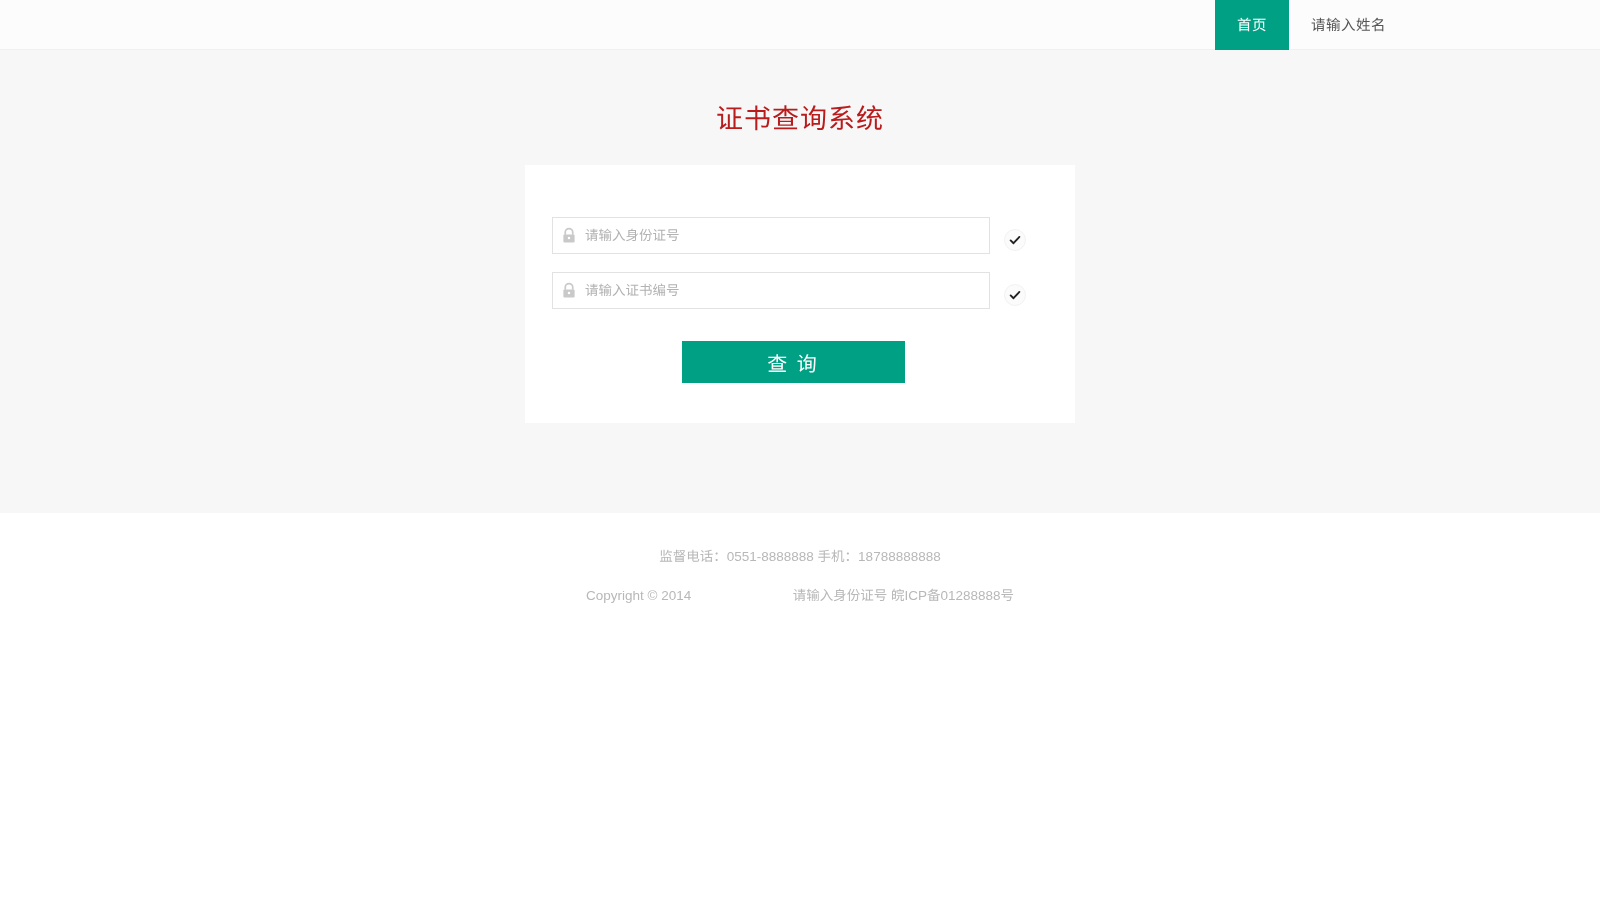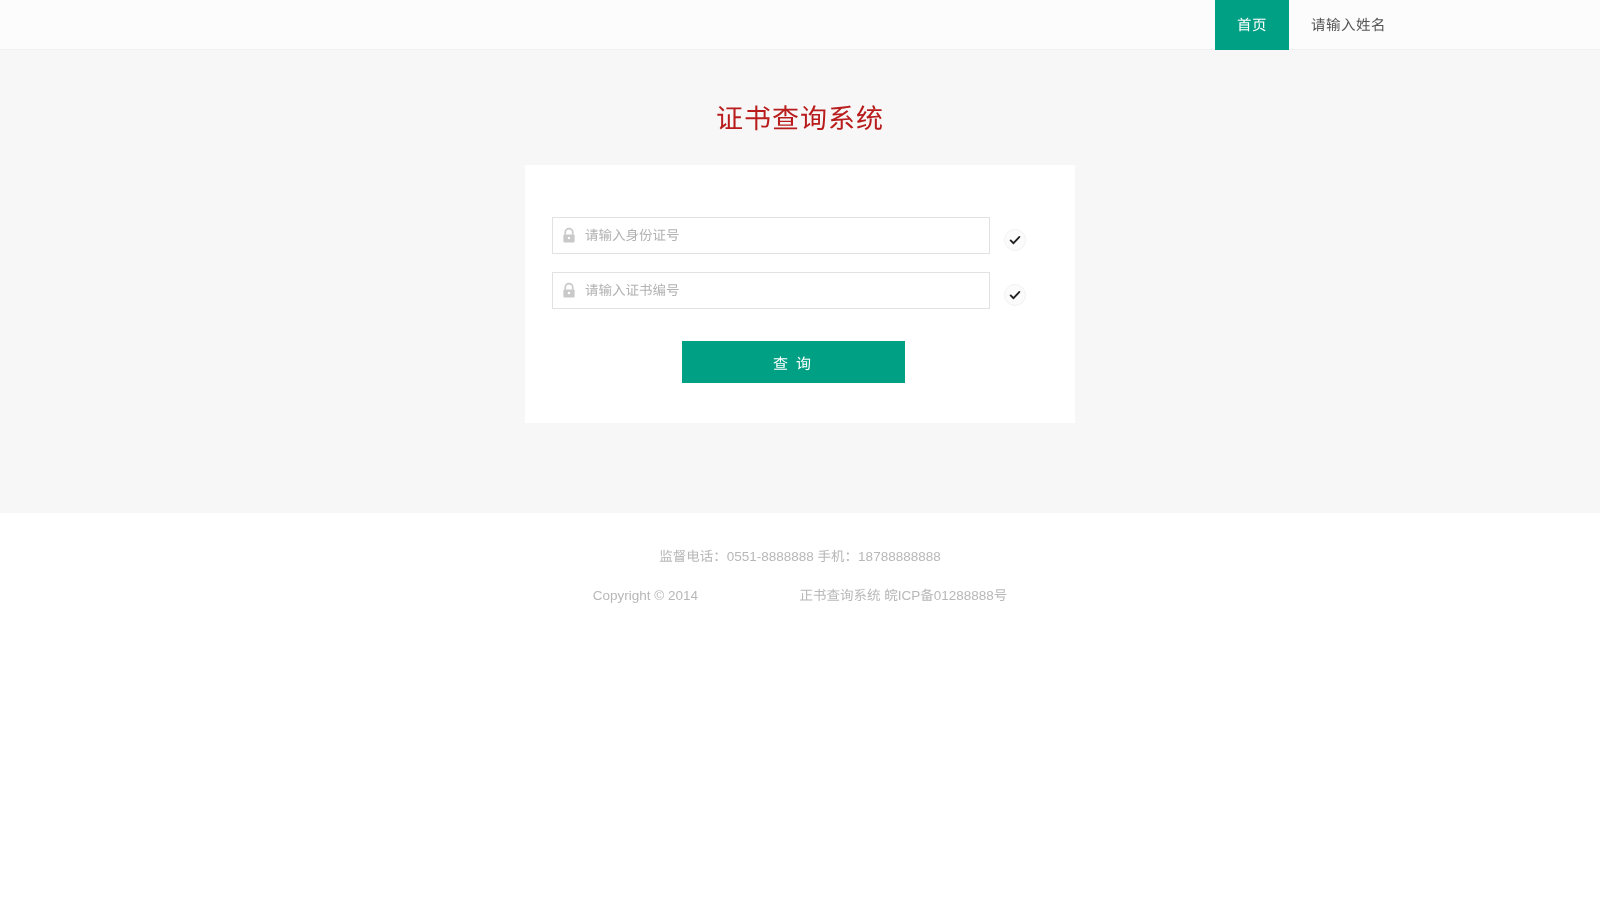--- a/index.html
+++ b/index.html
@@ -135,21 +135,21 @@
     display: flex;
     justify-content: center;
     padding-top: 14px;
   }
   .submit-btn {
     width: 223px;
     height: 42px;
     background: #00a085;
     color: #ffffff;
     border: none;
-    font-size: 15px;
+    font-size: 20px;
     letter-spacing: 2px;
     cursor: pointer;
     font-family: "Liberation Sans", "DejaVu Sans", sans-serif;
     margin-right: 14px;
   }
 
   
   .footer {
     background: #ffffff;
     text-align: center;
@@ -232,15 +232,15 @@
     </div>
 
   </div>
 </div>
 
 <div class="footer">
   <p class="footer-line">监督电话：0551-8888888  手机：18788888888</p>
   <p class="footer-line copyright">
     <span>Copyright © 2014</span>
     <span class="copyright-gap"></span>
-    <span>正书查询系统 皖ICP备01288888号</span>
+    <span>请输入身份证号 皖ICP备01288888号</span>
   </p>
 </div>
 
 </body></html>

